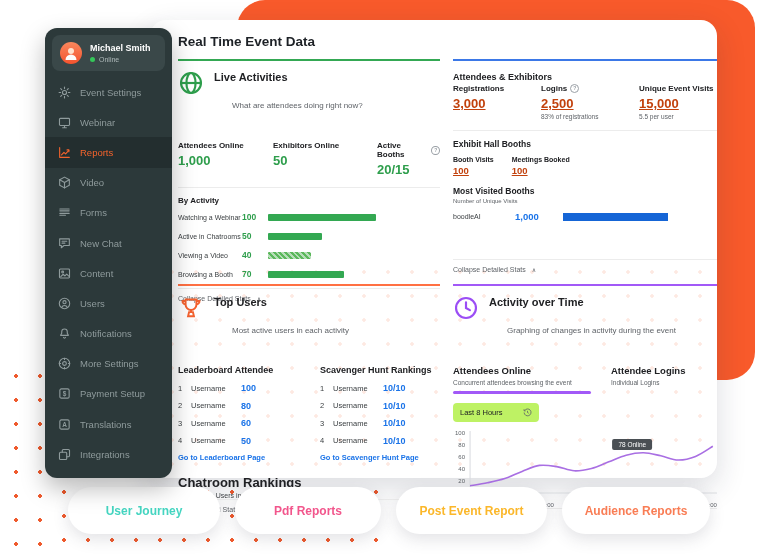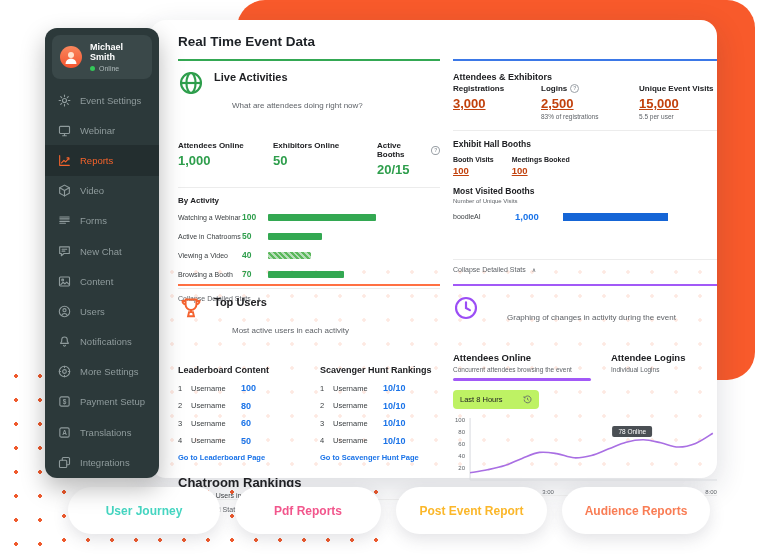--- a/index.html
+++ b/index.html
@@ -81,21 +81,21 @@
 
   .chart{display:flex;margin-top:7px;height:70px;}
   .ylabels{position:relative;width:15px;flex:0 0 auto;}
   .ylabels span{position:absolute;right:3px;font-size:6px;color:#5f6368;}
   .plot{position:relative;flex:1;}
   .plot svg{width:100%;height:70px;display:block;}
   .tooltip{position:absolute;left:66%;top:10px;transform:translateX(-50%);background:#4a4f54;color:#fff;font-size:6.5px;padding:2px 6px;border-radius:2px;white-space:nowrap;}
   .xlabels{display:flex;justify-content:space-between;font-size:6px;color:#5f6368;margin:3px 0 0 15px;}
 
   
-  .sidebar{position:absolute;left:45px;top:28px;width:114px;height:450px;background:#2c393a;border-radius:12px;box-shadow:0 10px 25px rgba(0,0,0,.28);z-index:3;box-sizing:border-box;padding:7px 0 8px 0;}
+  .sidebar{position:absolute;left:45px;top:28px;width:127px;height:450px;background:#2c393a;border-radius:12px;box-shadow:0 10px 25px rgba(0,0,0,.28);z-index:3;box-sizing:border-box;padding:7px 0 8px 0;}
   .profile{margin:0 7px;background:#3a4849;border-radius:8px;padding:7px 8px;display:flex;gap:8px;align-items:center;cursor:pointer;}
   .avatar{width:22px;height:22px;border-radius:50%;background:linear-gradient(180deg,#f9875d,#f4532e);display:flex;align-items:center;justify-content:center;flex:0 0 auto;overflow:hidden;}
   .avatar svg{width:16px;height:16px;}
   .uname{font-size:9px;font-weight:700;color:#ffffff;}
   .ustatus{display:flex;align-items:center;gap:4px;margin-top:3px;}
   .online-dot{width:5px;height:5px;border-radius:50%;background:#34c759;}
   .ustatus span:last-child{font-size:7px;color:#aeb9ba;}
   .menu{margin-top:6px;display:flex;flex-direction:column;}
   .mi{height:30.2px;display:flex;align-items:center;gap:9px;padding:0 13px;color:#8f9b9c;font-size:9.5px;cursor:pointer;}
   .mi .ic{width:13px;height:13px;flex:0 0 auto;}
@@ -249,21 +249,21 @@
                 <path d="M12 13.8v2M10.2 15.8h3.6l.9 3.8H9.3z"></path>
               </svg>
           </span>
           <div>
             <div class="ptitle">Top Users</div>
             <p class="psub">Most active users in each activity</p>
           </div>
         </div>
         <div class="tu-grid">
           <div class="tu-col1">
-            <div class="tu-title">Leaderboard Content</div>
+            <div class="tu-title">Leaderboard Attendee</div>
             <div class="rrow">
                 <span class="rrank">1</span>
                 <span class="rname">Username</span>
                 <span class="rval">100</span>
               </div>
             <div class="rrow">
                 <span class="rrank">2</span>
                 <span class="rname">Username</span>
                 <span class="rval">80</span>
               </div>
@@ -314,20 +314,21 @@
 
       <section class="panel purple">
         <div class="phead">
           <span class="picon purple-c">
             <svg viewBox="0 0 24 24" stroke="currentColor">
                 <circle cx="12" cy="12" r="9.2" stroke-width="2"></circle>
                 <path d="M12 6.8V12l3.6 2" stroke-width="2" stroke-linecap="round"></path>
               </svg>
           </span>
           <div>
+            <div class="ptitle">Activity over Time</div>
             <p class="psub">Graphing of changes in activity during the event</p>
           </div>
         </div>
         <div class="tabs">
           <div class="tab1">
             <div class="tab-t">Attendees Online</div>
             <div class="tab-s">Concurrent attendees browsing the event</div>
             <div class="tab-underline"></div>
           </div>
           <div class="tab2">

